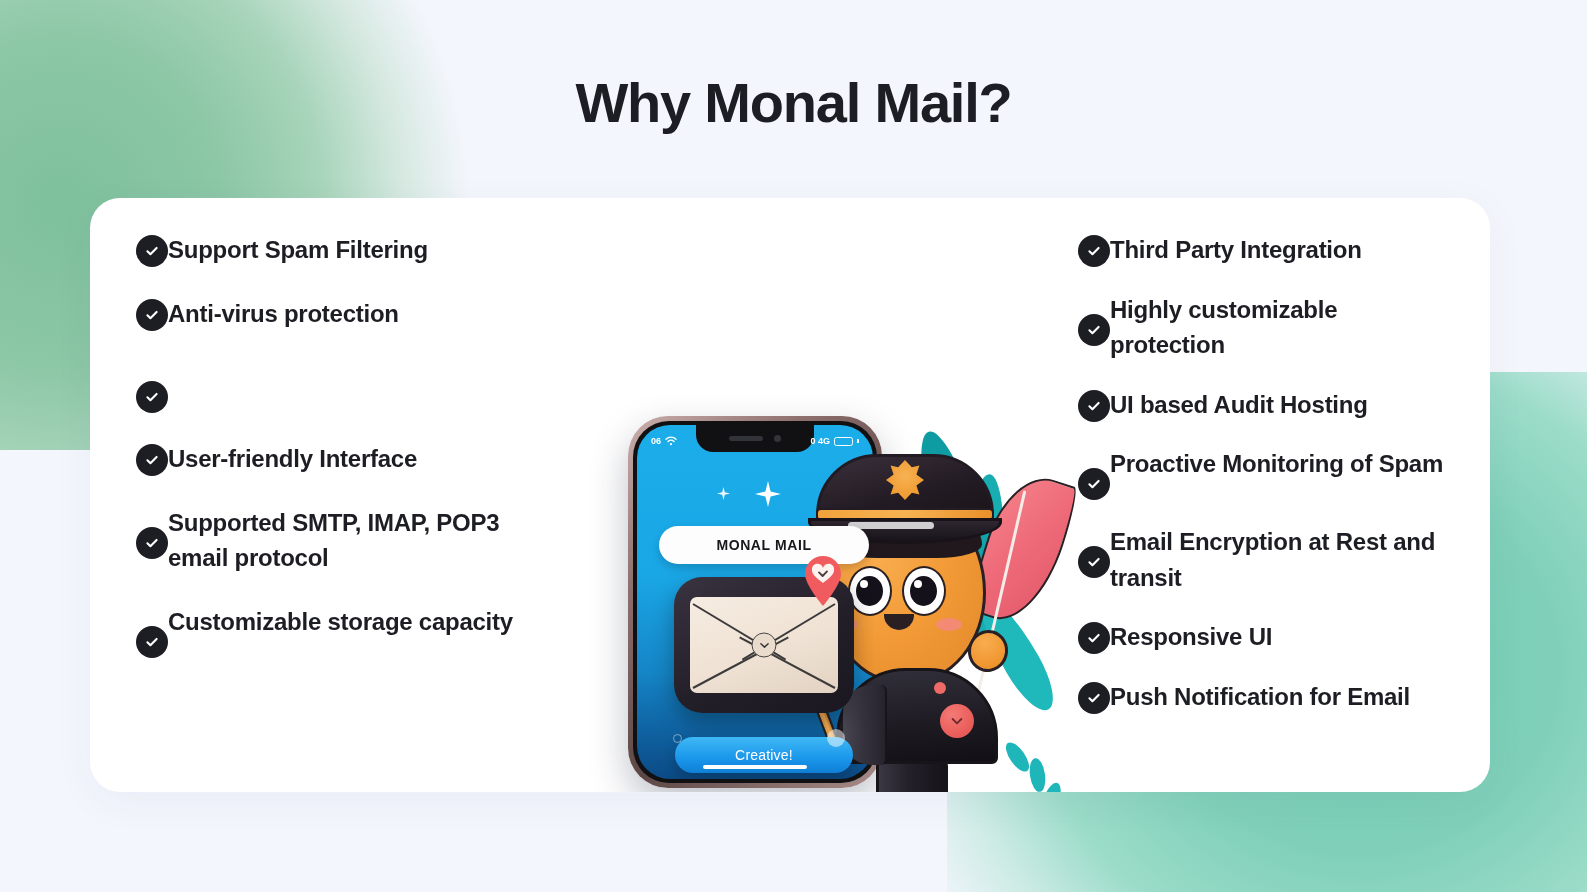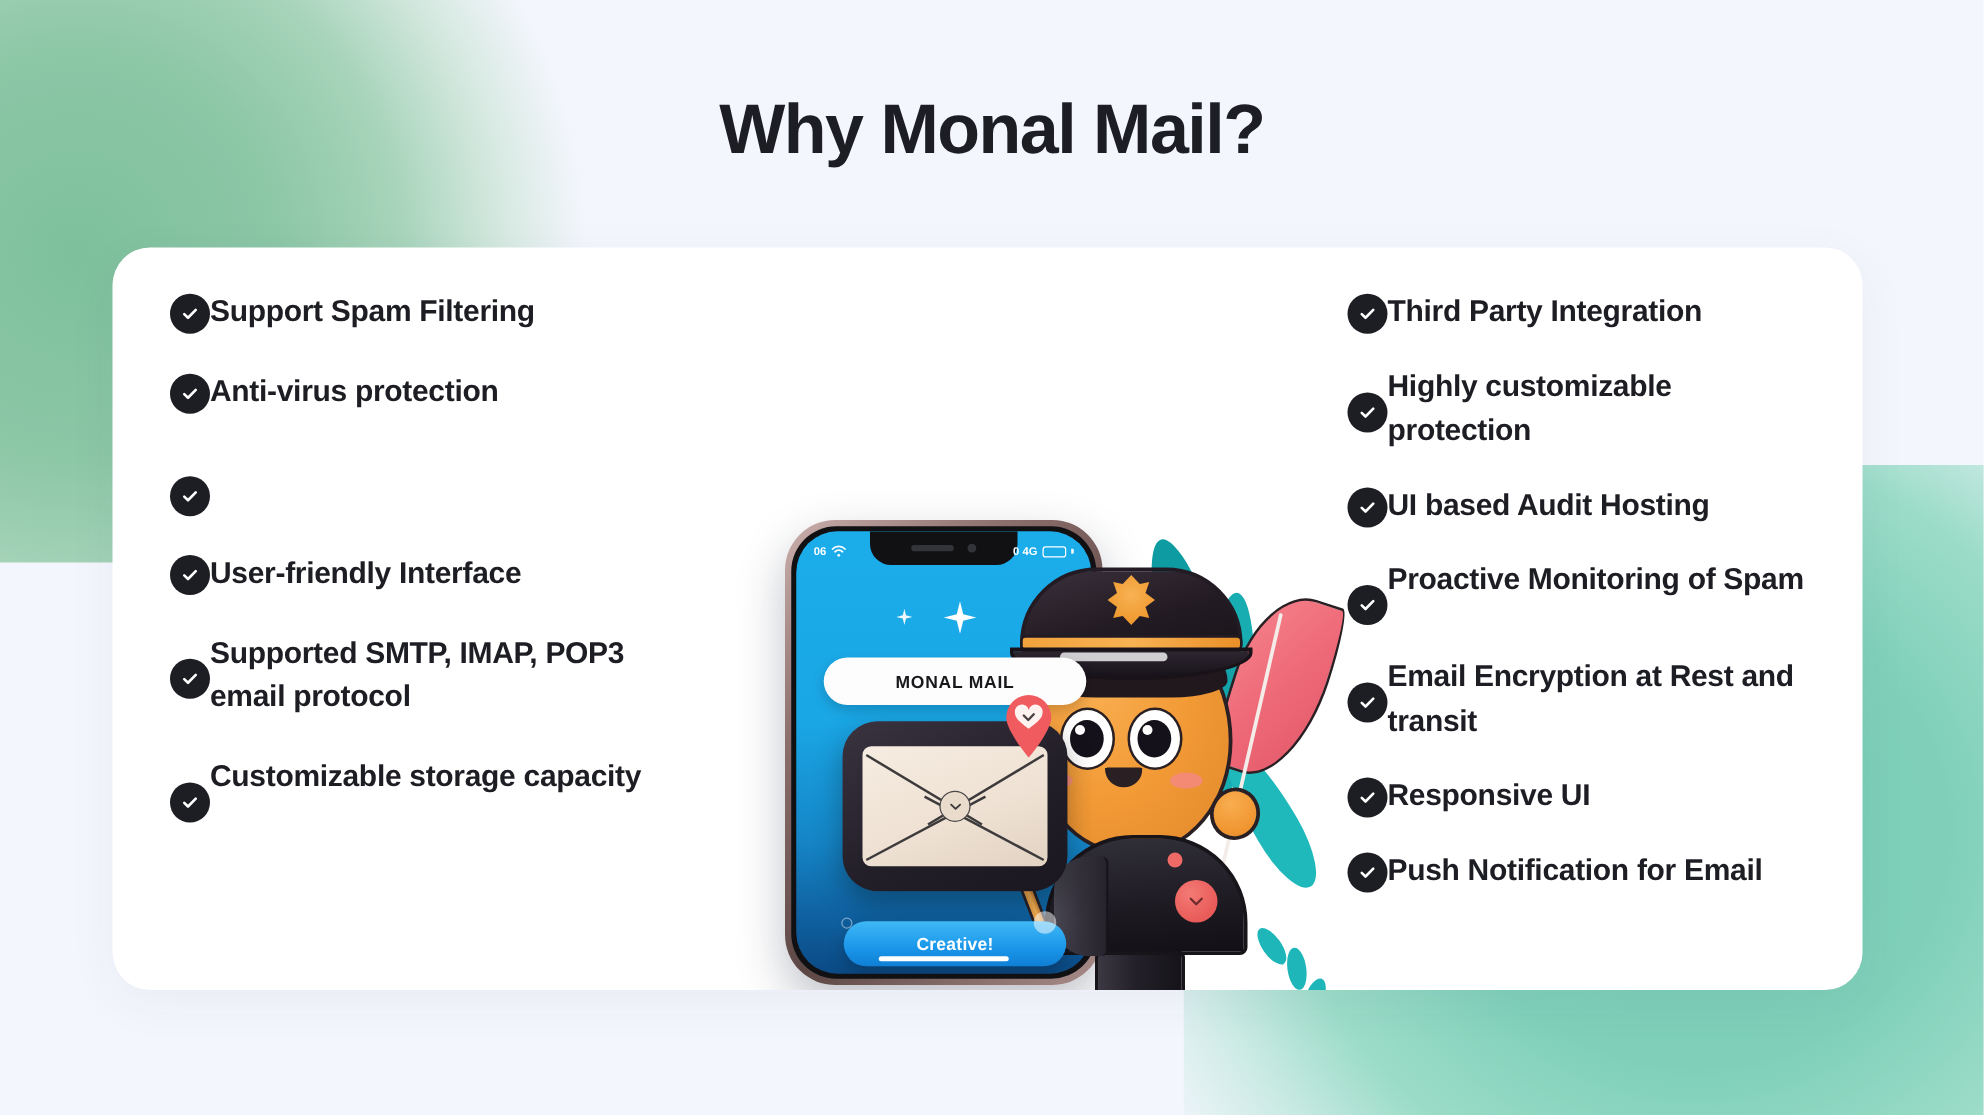--- a/index.html
+++ b/index.html
@@ -283,21 +283,21 @@
     z-index: 5;
   }
 
   #creative-button {
     position: absolute;
     left: 38px; top: 312px;
     width: 178px; height: 36px;
     background: linear-gradient(180deg,#3fb8f5 0%,#1a96ea 60%,#0f7fd4 100%);
     border-radius: 18px;
     display: flex; align-items: center; justify-content: center;
-    font-size: 14px; font-weight: 700; color: #ffffff;
+    font-size: 14px; font-weight: 400; color: #ffffff;
     letter-spacing: 0.2px;
     box-shadow: 0 6px 14px rgba(0,0,0,0.22);
     z-index: 4;
     text-align: center;
   }
 
   #home-indicator {
     position: absolute;
     left: 50%; bottom: 10px; transform: translateX(-50%);
     width: 104px; height: 4px;

